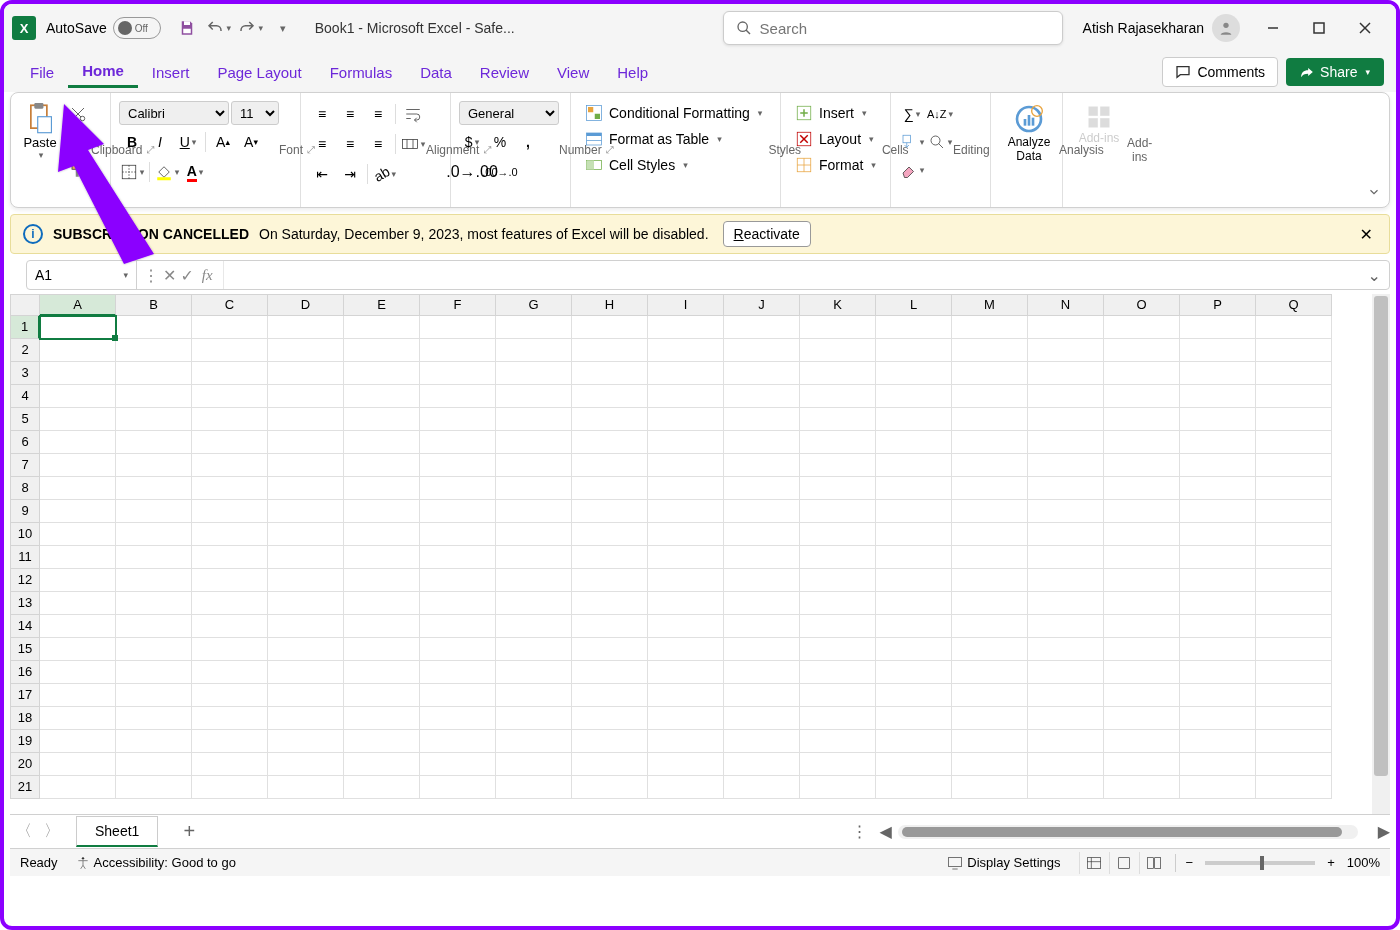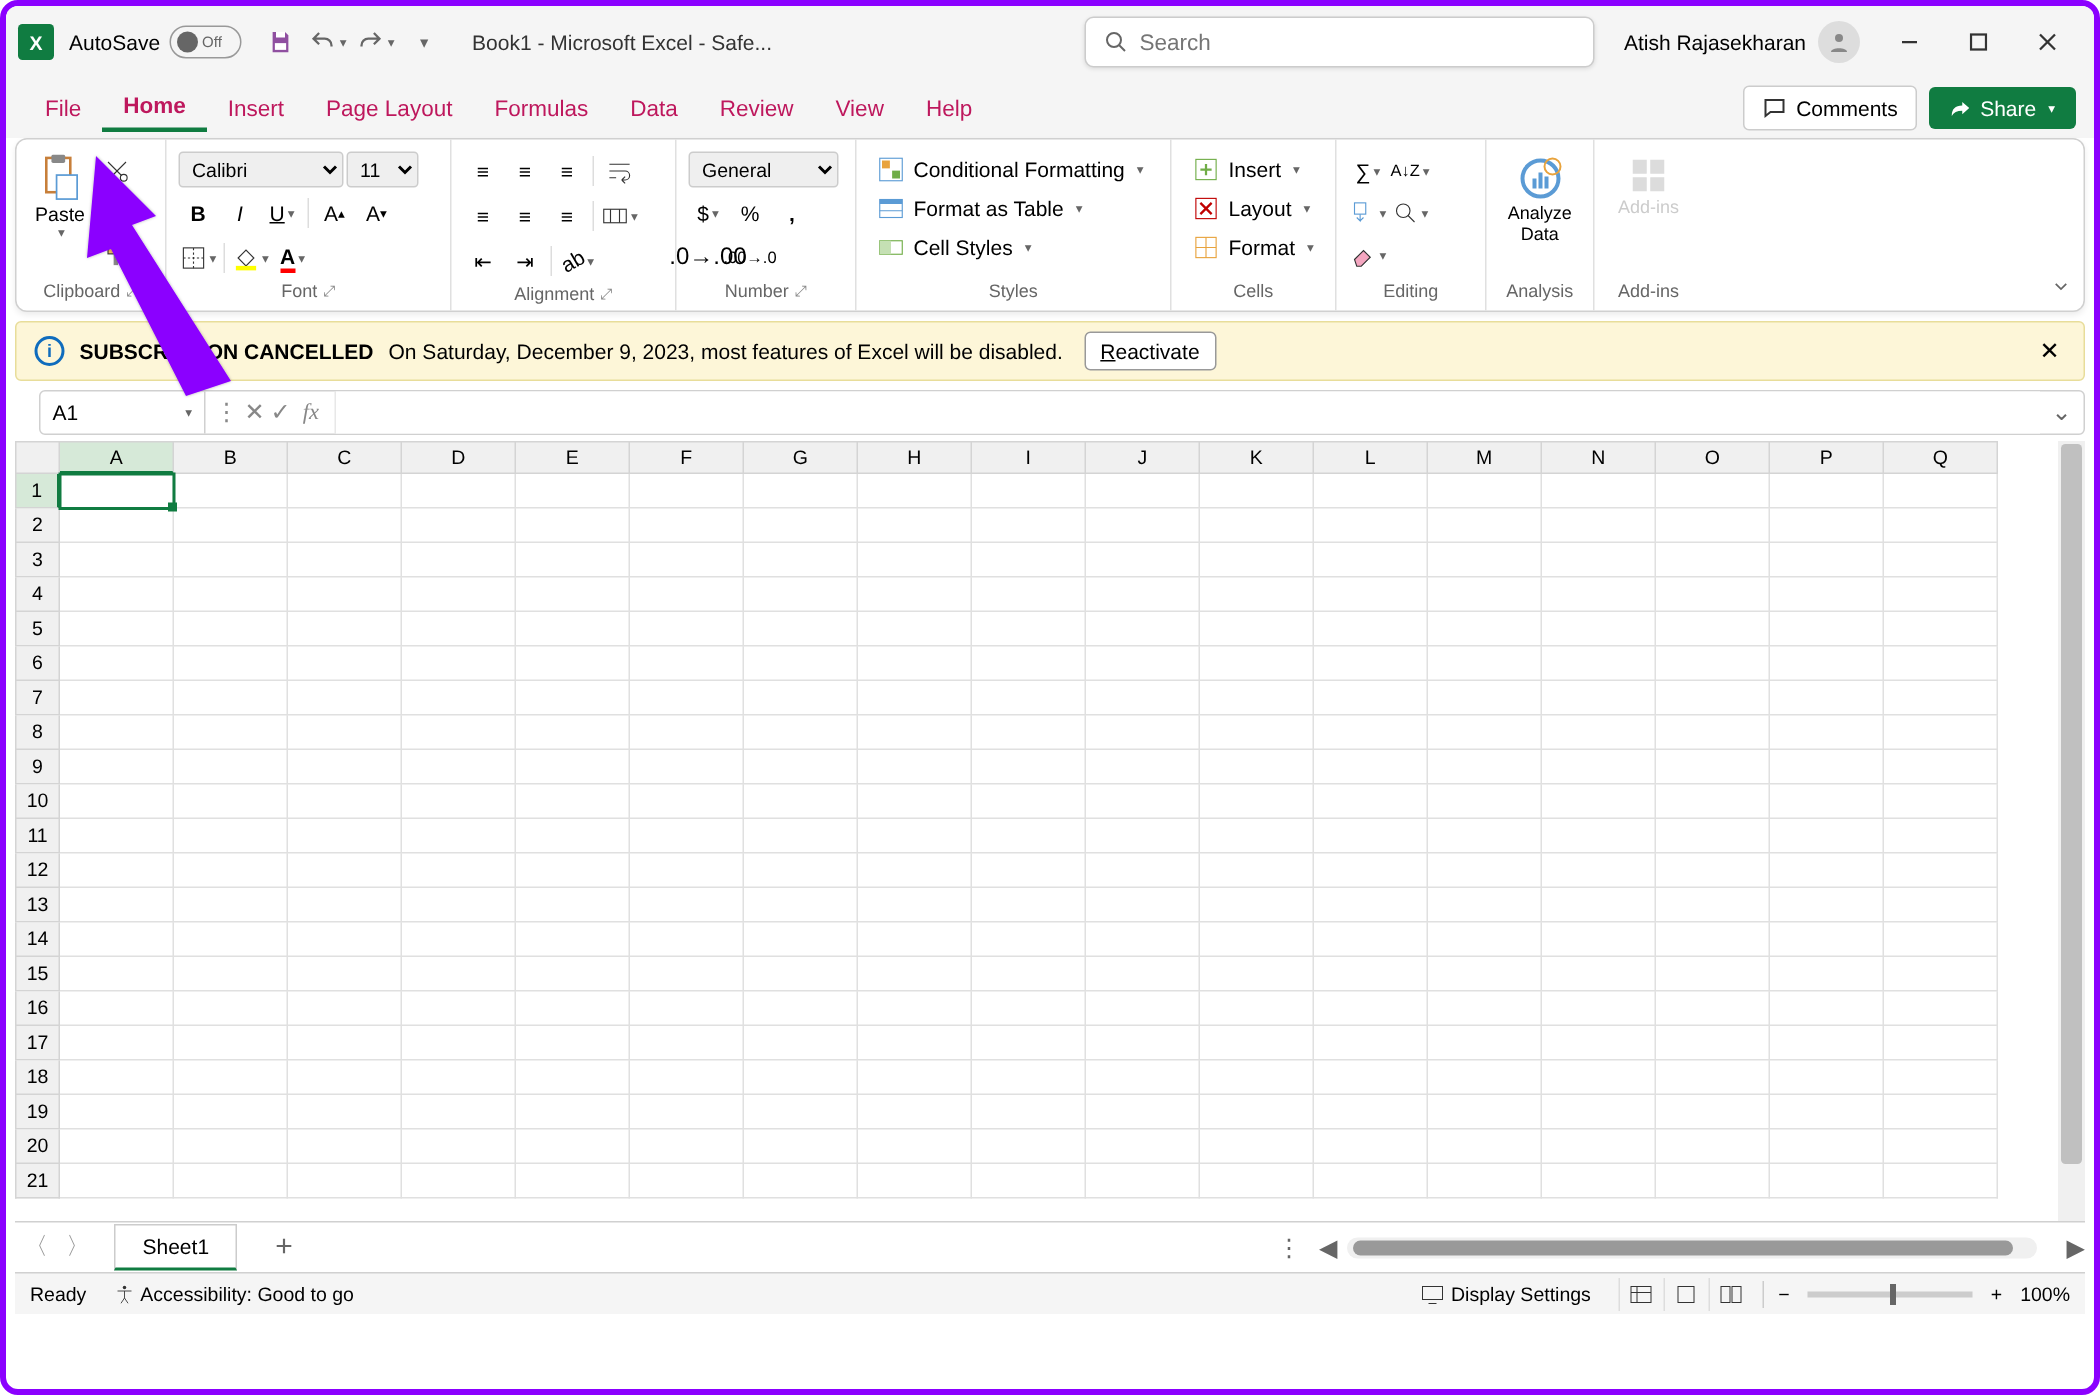--- a/index.html
+++ b/index.html
@@ -13,28 +13,28 @@
 .save-icon svg { width: 18px; height: 18px; }
 .title-text { font-size: 14px; color: #333; margin-left: 16px; flex-shrink: 0; }
 .search-box { flex: 0 0 340px; margin-left: auto; margin-right: 20px; height: 34px; background: #fff; border: 1px solid #ccc; border-radius: 6px; display: flex; align-items: center; padding: 0 12px; box-shadow: 0 1px 3px rgba(0,0,0,0.1); }
 .search-box input { border: none; outline: none; font-size: 15px; flex: 1; margin-left: 8px; color: #14532d; }
 .user-area { display: flex; align-items: center; margin-right: 10px; font-size: 14px; text-align: right; }
 .user-avatar { width: 28px; height: 28px; border-radius: 50%; background: #ddd; margin-left: 8px; display: flex; align-items: center; justify-content: center; }
 .win-controls { display: flex; }
 .win-btn { width: 46px; height: 40px; display: flex; align-items: center; justify-content: center; cursor: pointer; }
 
 .tabs-row { height: 40px; display: flex; align-items: center; padding: 0 12px; background: #f5f5f5; }
-.ribbon-tab { padding: 6px 14px; font-size: 15px; cursor: pointer; color: #be185d; }
+.ribbon-tab { padding: 6px 14px; font-size: 15px; cursor: pointer; color: #6d28d9; }
 .ribbon-tab.active { font-weight: 600; border-bottom: 3px solid #107c41; }
 .tabs-spacer { flex: 1; }
 .comments-btn { border: 1px solid #ccc; border-radius: 4px; padding: 6px 12px; font-size: 14px; display: flex; align-items: center; gap: 6px; cursor: pointer; background: #fff; }
 .share-btn { background: #107c41; color: #fff; border-radius: 4px; padding: 6px 14px; font-size: 14px; display: flex; align-items: center; gap: 6px; margin-left: 8px; cursor: pointer; }
 
 .ribbon { height: 116px; background: #fff; border: 1px solid #d0d0d0; border-radius: 8px; margin: 0 6px; display: flex; box-shadow: 0 2px 4px rgba(0,0,0,0.08); position: relative; }
-.ribbon-group { padding: 4px 8px; display: flex; flex-direction: column; justify-content: space-between; border-right: 1px solid #e0e0e0; }
+.ribbon-group { padding: 4px 8px; display: flex; flex-direction: row; justify-content: space-between; border-right: 1px solid #e0e0e0; }
 .ribbon-group:last-child { border-right: none; }
 .group-body { flex: 1; display: flex; align-items: flex-start; gap: 4px; padding-top: 4px; }
 .group-label { font-size: 12px; color: #666; text-align: center; padding: 2px 0; display: flex; justify-content: center; align-items: center; gap: 4px; }
 .rb { width: 26px; height: 26px; display: flex; align-items: center; justify-content: center; border-radius: 3px; cursor: pointer; font-size: 14px; }
 .col { display: flex; flex-direction: column; gap: 2px; }
 .row-flex { display: flex; gap: 2px; align-items: center; }
 .font-select { height: 24px; font-size: 13px; border: 1px solid #ccc; border-radius: 3px; padding: 0 4px; }
 .font-name { width: 110px; }
 .font-size { width: 48px; }
 .num-select { width: 100px; height: 24px; font-size: 13px; border: 1px solid #ccc; border-radius: 3px; padding: 0 4px;}

